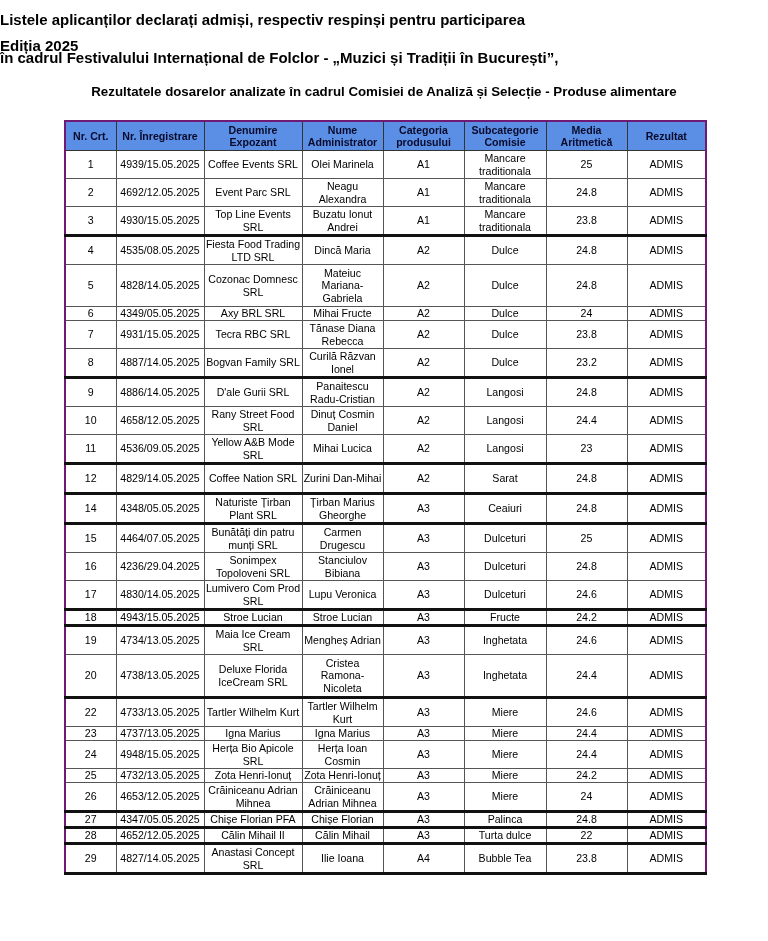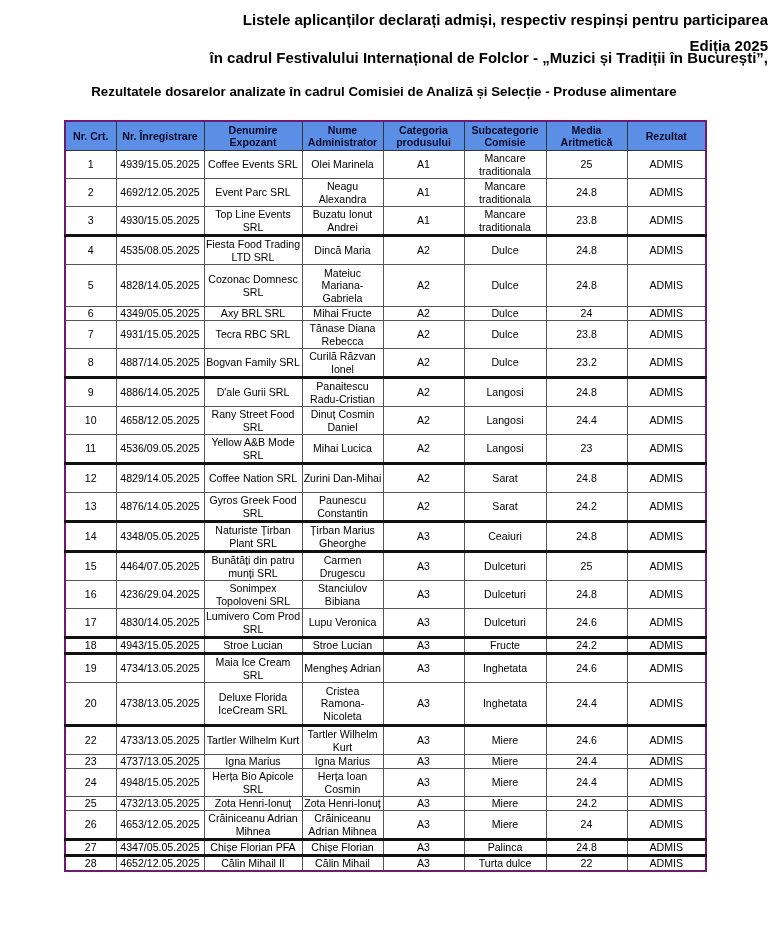--- a/index.html
+++ b/index.html
@@ -1,17 +1,17 @@
 <!DOCTYPE html>
 <html><head>
 <meta charset="utf-8">
 <style>
   html, body { margin:0; padding:0; background:#ffffff; }
   body { width:768px; height:941px; overflow:hidden; font-family:"Liberation Sans", sans-serif; color:#000; position:relative; }
-  .title { position:absolute; left:0; width:768px; text-align:right; font-weight:bold; font-size:15px; line-height:19px; }
+  .title { position:absolute; left:0; width:768px; text-align:left; font-weight:bold; font-size:15px; line-height:19px; }
   .t1 { top:10px; }
   .t2 { top:30px;margin-top:18px; }
   .t3 { top:36px; }
   .subtitle { position:absolute; top:84px; left:0; width:768px; text-align:center; font-weight:bold; font-size:13.3px; }
   table { position:absolute; top:120px; left:64px; width:641px; border-collapse:collapse; table-layout:fixed; font-size:10.6px; }
   th, td { border:1px solid #555; text-align:center; vertical-align:middle; padding:0 1px; line-height:12.5px; }
   th { background:#5b8fe6; color:#0a0a2a; font-weight:bold; height:28px; border-color:#333; }
   td { height:27px; }
   tr.h1 td { height:13px; }
   tr.h3 td { height:41px; }
@@ -164,30 +164,20 @@
       <tr class="gb">
         <td>12</td>
         <td>4829/14.05.2025</td>
         <td>Coffee Nation SRL</td>
         <td>Zurini Dan-Mihai</td>
         <td>A2</td>
         <td>Sarat</td>
         <td>24.8</td>
         <td>ADMIS</td>
       </tr>
-      <tr class="">
-        <td>13</td>
-        <td>4876/14.05.2025</td>
-        <td>Gyros Greek Food SRL</td>
-        <td>Paunescu Constantin</td>
-        <td>A2</td>
-        <td>Sarat</td>
-        <td>24.2</td>
-        <td>ADMIS</td>
-      </tr>
       <tr class="gb">
         <td>14</td>
         <td>4348/05.05.2025</td>
         <td>Naturiste Țirban Plant SRL</td>
         <td>Țirban Marius Gheorghe</td>
         <td>A3</td>
         <td>Ceaiuri</td>
         <td>24.8</td>
         <td>ADMIS</td>
       </tr>
@@ -314,14 +304,24 @@
       <tr class="h1 gb">
         <td>28</td>
         <td>4652/12.05.2025</td>
         <td>Călin Mihail II</td>
         <td>Călin Mihail</td>
         <td>A3</td>
         <td>Turta dulce</td>
         <td>22</td>
         <td>ADMIS</td>
       </tr>
+      <tr class="gb last">
+        <td>29</td>
+        <td>4827/14.05.2025</td>
+        <td>Anastasi Concept SRL</td>
+        <td>Ilie Ioana</td>
+        <td>A4</td>
+        <td>Bubble Tea</td>
+        <td>23.8</td>
+        <td>ADMIS</td>
+      </tr>
     </tbody>
 </table>
 
 </body></html>

